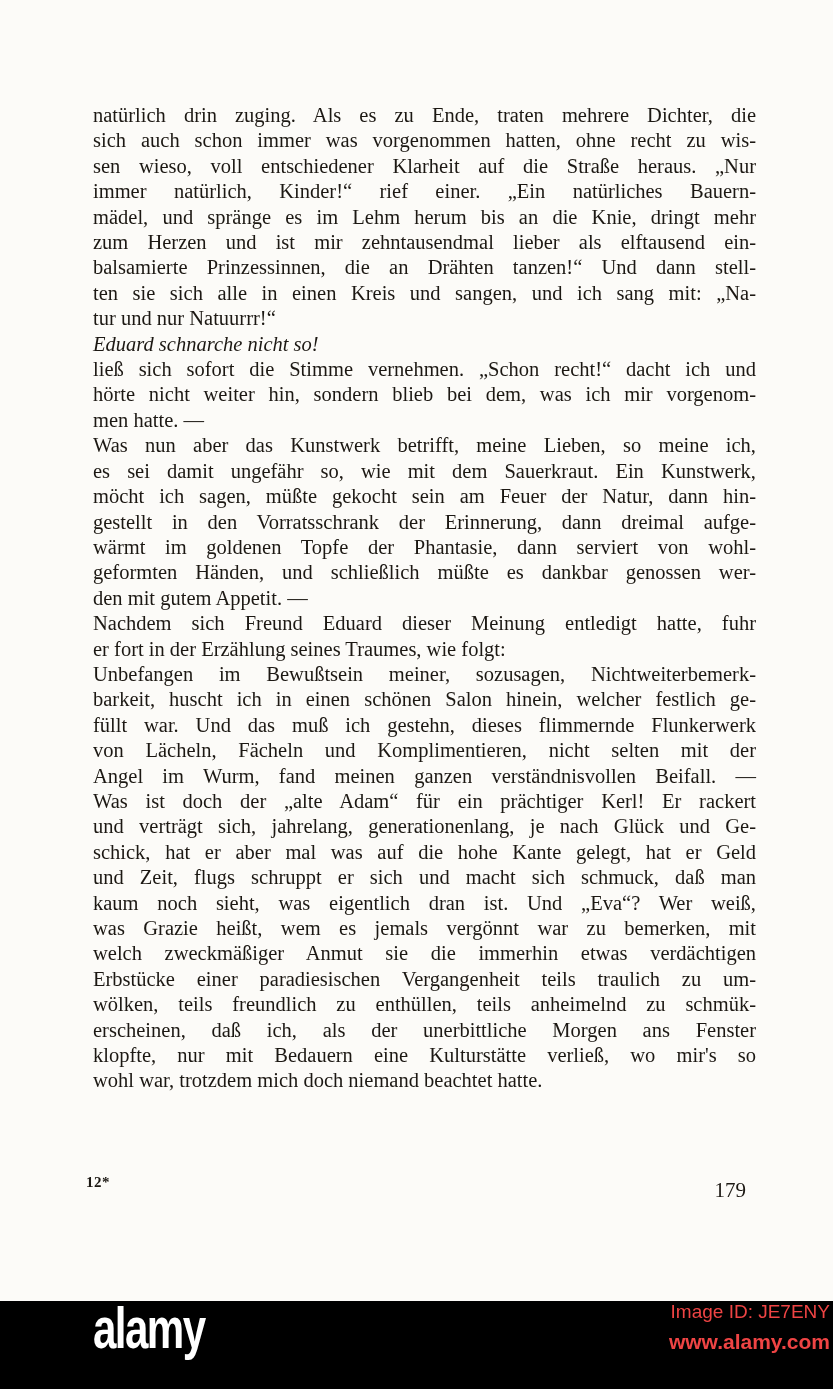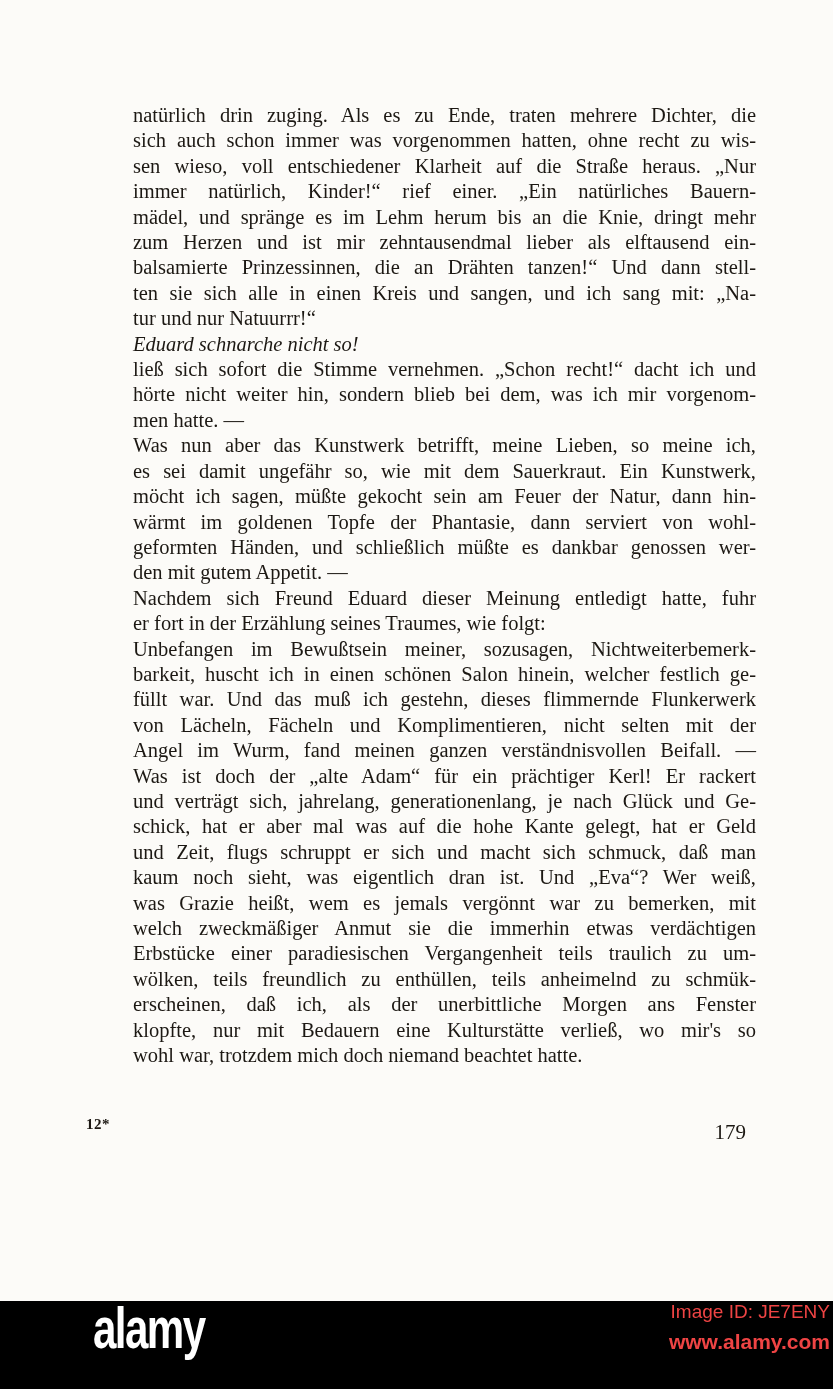--- a/index.html
+++ b/index.html
@@ -22,33 +22,32 @@
     left: 93px; top: 103px;
     width: 663px;
     color: #1c1813;
     font-size: 20.5px;
     line-height: 25.4px;
   }
   .line {
     text-align: left;
     white-space: normal;
     min-height: 25.4px;
-    margin-left: 40px;
   }
   .line.just {
     text-align: justify;
     text-align-last: justify;
     -moz-text-align-last: justify;
   }
   .line.ital {
     font-style: italic;
   }
   .footer-row {
     position: absolute;
-    left: 86px; top: 1116px;
+    left: 86px; top: 1174px;
     width: 660px;
     display: flex;
     justify-content: space-between;
     align-items: flex-start;
     color: #1c1813;
   }
   .sig {
     font-size: 15px;
     font-weight: bold;
     letter-spacing: 0.5px;
@@ -109,20 +108,21 @@
       <div class="line just">balsamierte Prinzessinnen, die an Drähten tanzen!“ Und dann stell-</div>
       <div class="line just">ten sie sich alle in einen Kreis und sangen, und ich sang mit: „Na-</div>
       <div class="line">tur und nur Natuurrr!“</div>
       <div class="line ital">Eduard schnarche nicht so!</div>
       <div class="line just">ließ sich sofort die Stimme vernehmen. „Schon recht!“ dacht ich und</div>
       <div class="line just">hörte nicht weiter hin, sondern blieb bei dem, was ich mir vorgenom-</div>
       <div class="line">men hatte. —</div>
       <div class="line just">Was nun aber das Kunstwerk betrifft, meine Lieben, so meine ich,</div>
       <div class="line just">es sei damit ungefähr so, wie mit dem Sauerkraut. Ein Kunstwerk,</div>
       <div class="line just">möcht ich sagen, müßte gekocht sein am Feuer der Natur, dann hin-</div>
+      <div class="line just">gestellt in den Vorratsschrank der Erinnerung, dann dreimal aufge-</div>
       <div class="line just">wärmt im goldenen Topfe der Phantasie, dann serviert von wohl-</div>
       <div class="line just">geformten Händen, und schließlich müßte es dankbar genossen wer-</div>
       <div class="line">den mit gutem Appetit. —</div>
       <div class="line just">Nachdem sich Freund Eduard dieser Meinung entledigt hatte, fuhr</div>
       <div class="line">er fort in der Erzählung seines Traumes, wie folgt:</div>
       <div class="line just">Unbefangen im Bewußtsein meiner, sozusagen, Nichtweiterbemerk-</div>
       <div class="line just">barkeit, huscht ich in einen schönen Salon hinein, welcher festlich ge-</div>
       <div class="line just">füllt war. Und das muß ich gestehn, dieses flimmernde Flunkerwerk</div>
       <div class="line just">von Lächeln, Fächeln und Komplimentieren, nicht selten mit der</div>
       <div class="line just">Angel im Wurm, fand meinen ganzen verständnisvollen Beifall. —</div>

